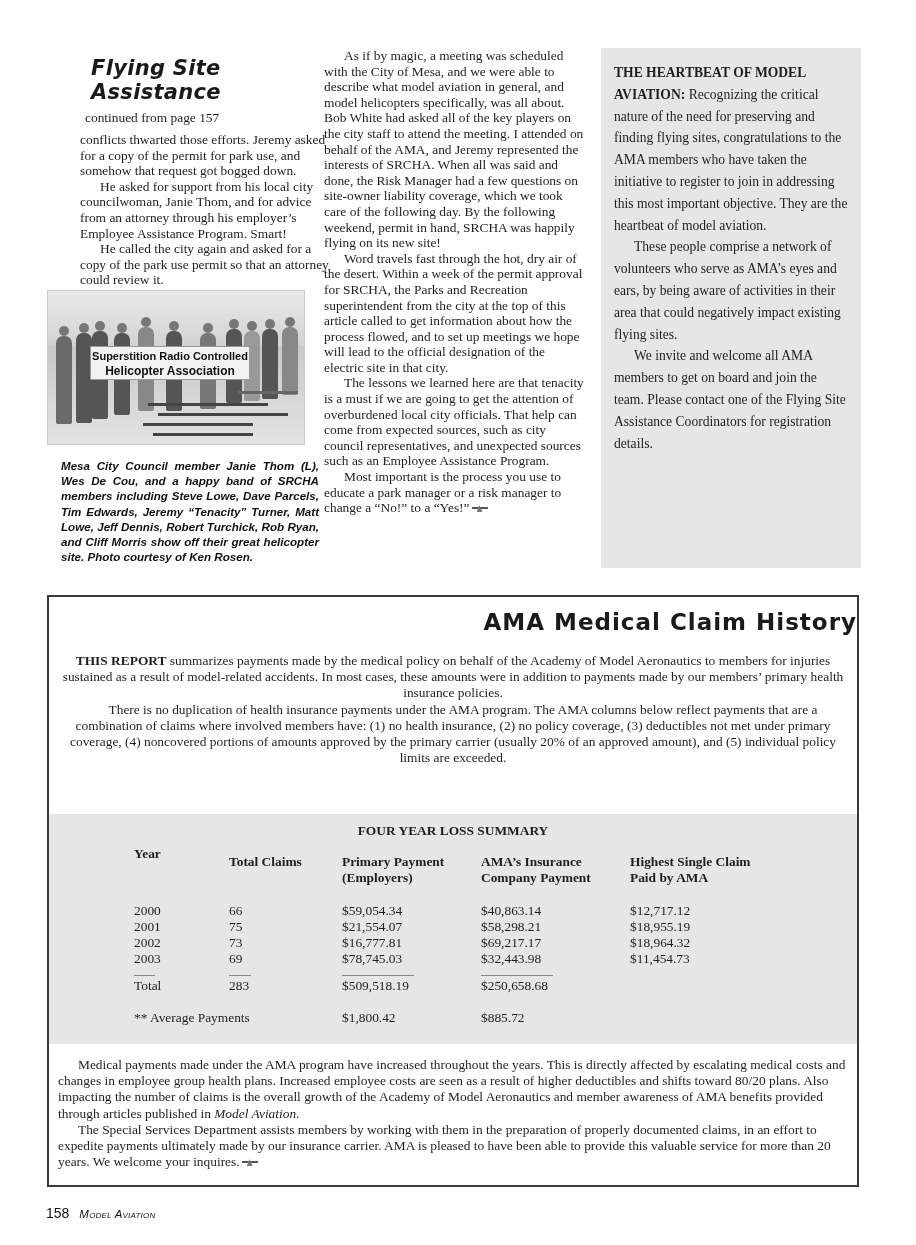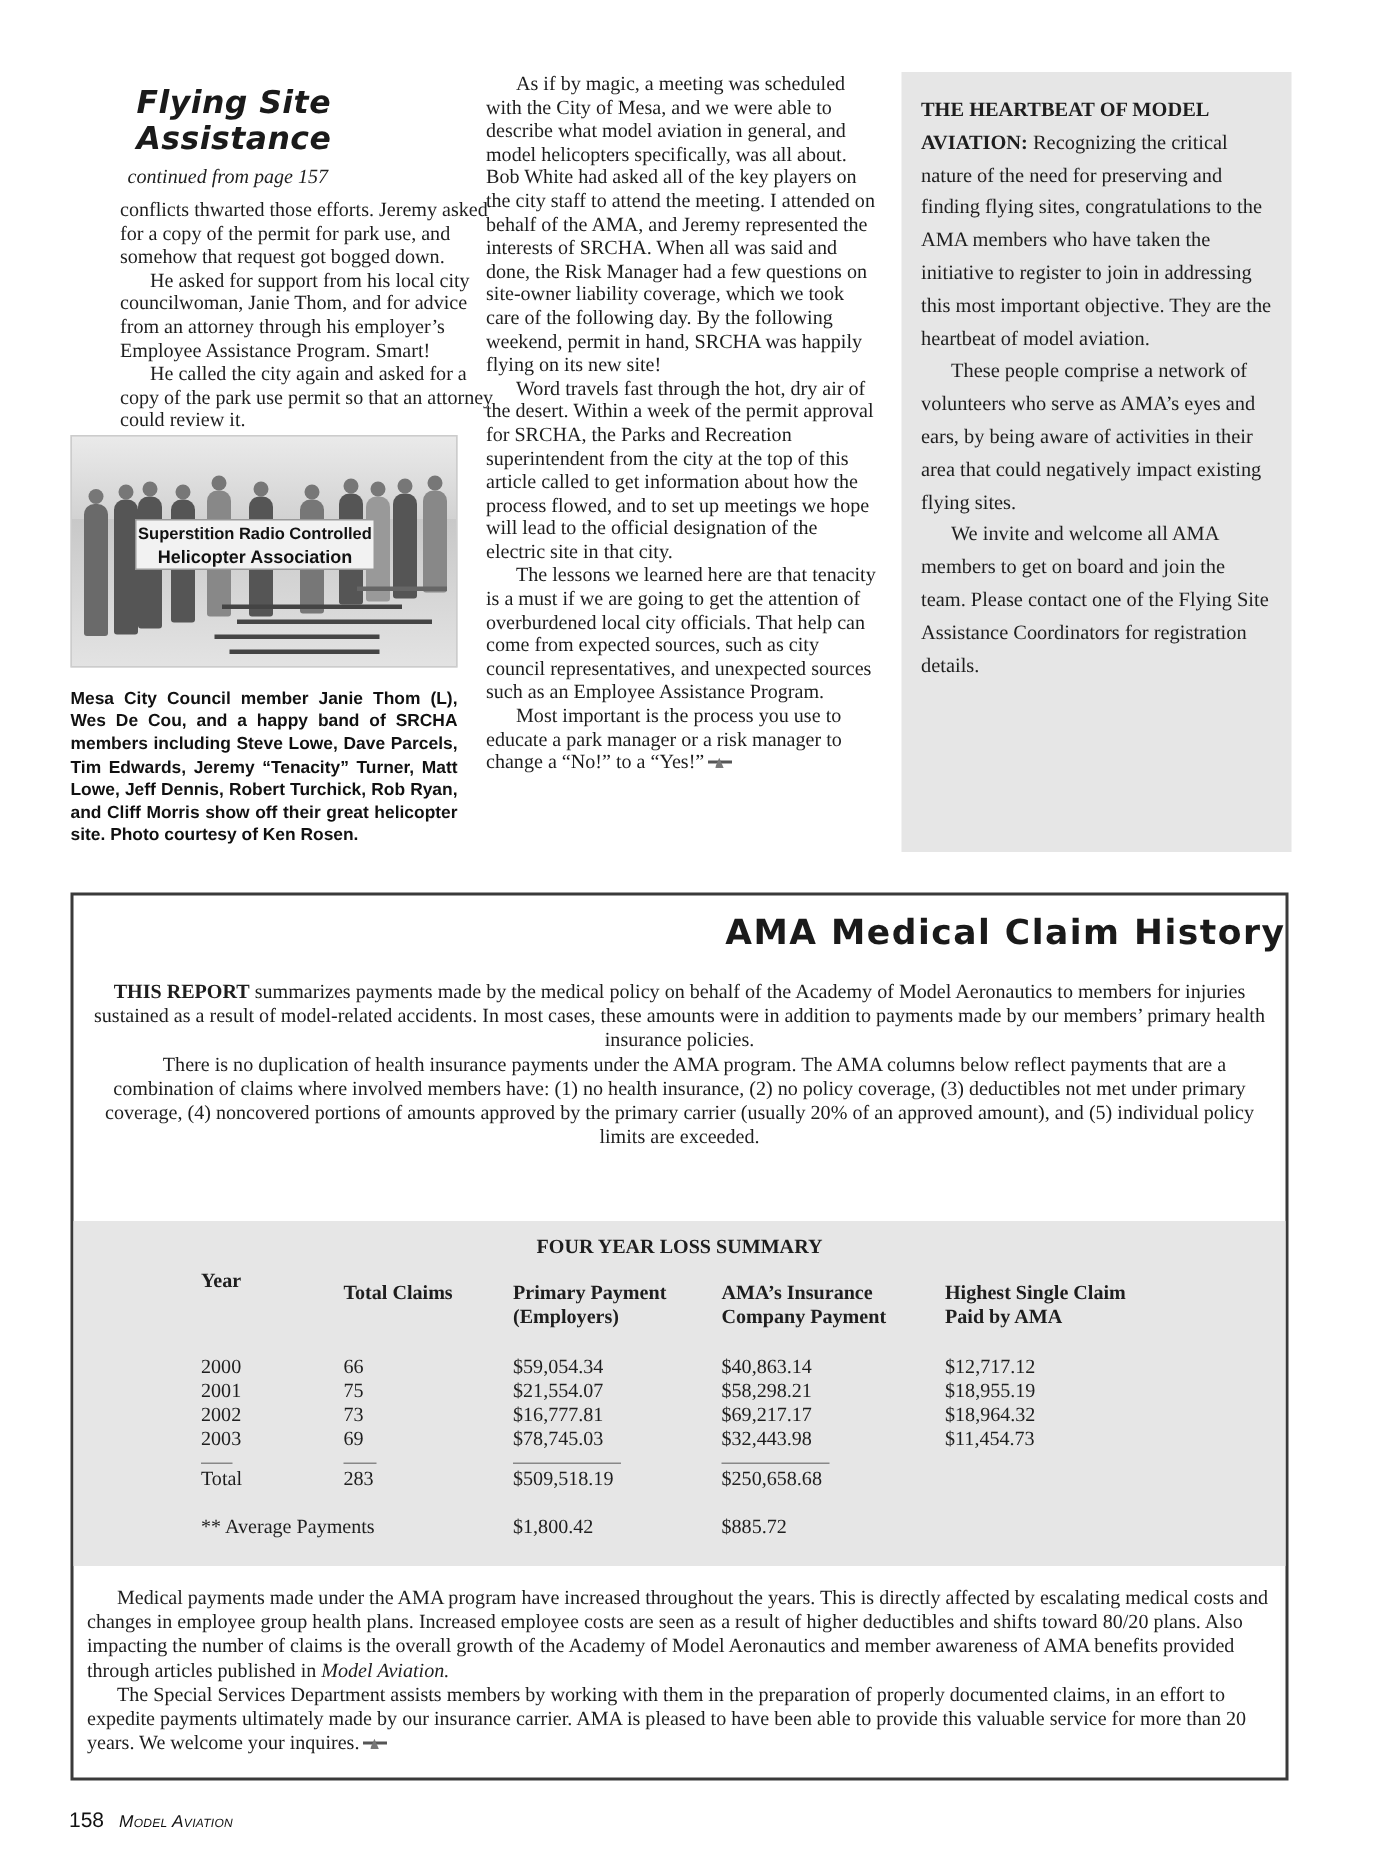--- a/index.html
+++ b/index.html
@@ -5,32 +5,32 @@
   * { box-sizing: border-box; margin: 0; padding: 0; }
   html, body { width: 916px; height: 1245px; background: #ffffff; overflow: hidden; }
   body { position: relative; font-family: "Liberation Serif", serif; color: #1e1e1e; }
 
   .serif { font-family: "Liberation Serif", serif; font-size: 13.4px; line-height: 15.6px; }
   .indent { text-indent: 20px; }
 
   
   #col1 { position: absolute; left: 32px; top: 48px; width: 260px; margin-left: 48px; }
   #article-title { font-family: "DejaVu Sans", sans-serif; font-style: italic; font-weight: bold; font-size: 21px; letter-spacing: 0.3px; color: #1a1a1a; margin-left: 11px; margin-top: 8px; }
-  #continued { font-style: italic; font-size: 13.4px; margin-left: 5px; margin-top: 6px; margin-bottom: 6px; }
+  #continued { font-size: 13.4px; margin-left: 5px; margin-top: 6px; margin-bottom: 6px; }
   #col1-text p { text-align: left; }
 
   #photo { position: absolute; left: 47px; top: 290px; width: 258px; height: 155px; background: #d8d8d8; overflow: hidden; border: 1px solid #ccc; }
   #photo .sky { position: absolute; left: 0; top: 0; width: 100%; height: 55px; background: linear-gradient(#eaeaea, #d2d2d2); }
   #photo .ground { position: absolute; left: 0; top: 55px; width: 100%; bottom: 0; background: linear-gradient(#c8c8c8, #e3e3e3); }
   #photo .person { position: absolute; width: 16px; background: #555; border-radius: 7px 7px 2px 2px; }
   #photo .person::before { content: ""; position: absolute; left: 3px; top: -10px; width: 10px; height: 10px; border-radius: 50%; background: #777; }
   #photo .banner { position: absolute; left: 42px; top: 55px; width: 160px; height: 34px; background: #f2f2f2; border: 1px solid #999; text-align: center; font-family: "Liberation Sans", sans-serif; font-weight: bold; color: #111; font-size: 11px; line-height: 15px; padding-top: 2px; }
   #photo .heli { position: absolute; height: 3px; background: #444; }
 
-  #caption { position: absolute; left: 47px; top: 458px; width: 258px; font-family: "Liberation Sans", sans-serif; font-weight: bold; font-size: 11.6px; line-height: 15.2px; text-align: justify; color: #111; }
+  #caption { position: absolute; left: 61px; top: 458px; width: 258px; font-family: "Liberation Sans", sans-serif; font-weight: bold; font-size: 11.6px; line-height: 15.2px; text-align: justify; color: #111; font-style: italic; }
 
   
   #col2 { position: absolute; left: 324px; top: 48px; width: 262px; }
   .eom { display: inline-block; width: 16px; height: 8px; vertical-align: middle; margin-left: 2px; position: relative; }
   .eom::before { content: ""; position: absolute; left: 0; top: 2px; width: 16px; height: 2px; background: #555; }
   .eom::after { content: ""; position: absolute; left: 5px; top: 0; width: 6px; height: 7px; background: #777; clip-path: polygon(50% 0, 100% 100%, 0 100%); }
 
   
   #sidebar { position: absolute; left: 601px; top: 48px; width: 260px; height: 520px; background: #e6e6e6; padding: 14px 12px 0 13px; }
   #sidebar p { font-size: 13.6px; line-height: 21.8px; }

